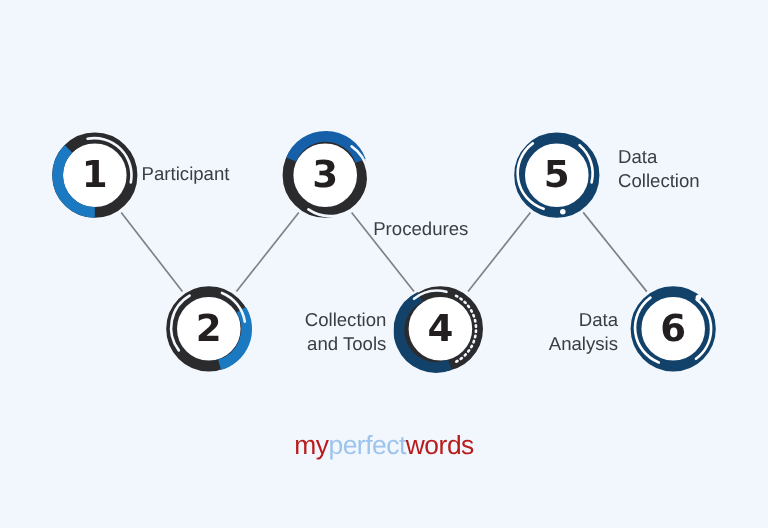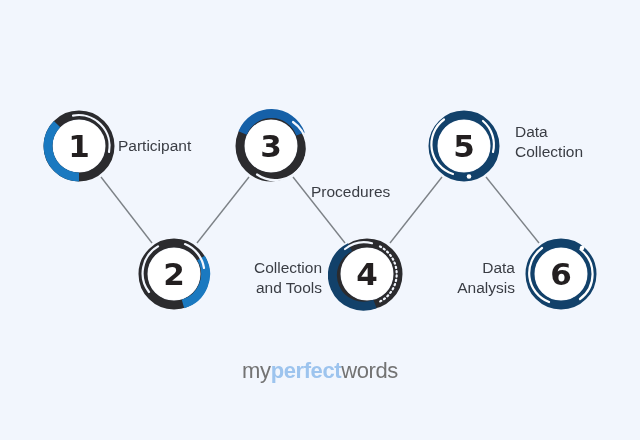--- a/index.html
+++ b/index.html
@@ -67,22 +67,22 @@
     position: absolute;
     left: 0;
     top: 358px;
     width: 640px;
     text-align: center;
     font-family: "Liberation Sans", sans-serif;
     font-size: 22px;
     letter-spacing: -0.4px;
     user-select: none;
   }
-  #logo .lg-my, #logo .lg-words { color: #737373; font-weight: normal; }
-  #logo .lg-perfect { color: #9dc4ee; font-weight: bold; }
+  #logo .lg-my, #logo .lg-words { color: #b91c1c; font-weight: normal; }
+  #logo .lg-perfect { color: #9dc4ee; font-weight: normal; }
 </style>
 </head>
 <body>
 
 <div id="stage">
 
   <svg id="connector-layer" viewBox="0 0 640 440" xmlns="http://www.w3.org/2000/svg">
     <line x1="101" y1="177" x2="152" y2="243" stroke="#7d8287" stroke-width="1.4"></line>
     <line x1="197" y1="243" x2="249" y2="177" stroke="#7d8287" stroke-width="1.4"></line>
     <line x1="293" y1="177" x2="345" y2="243" stroke="#7d8287" stroke-width="1.4"></line>

